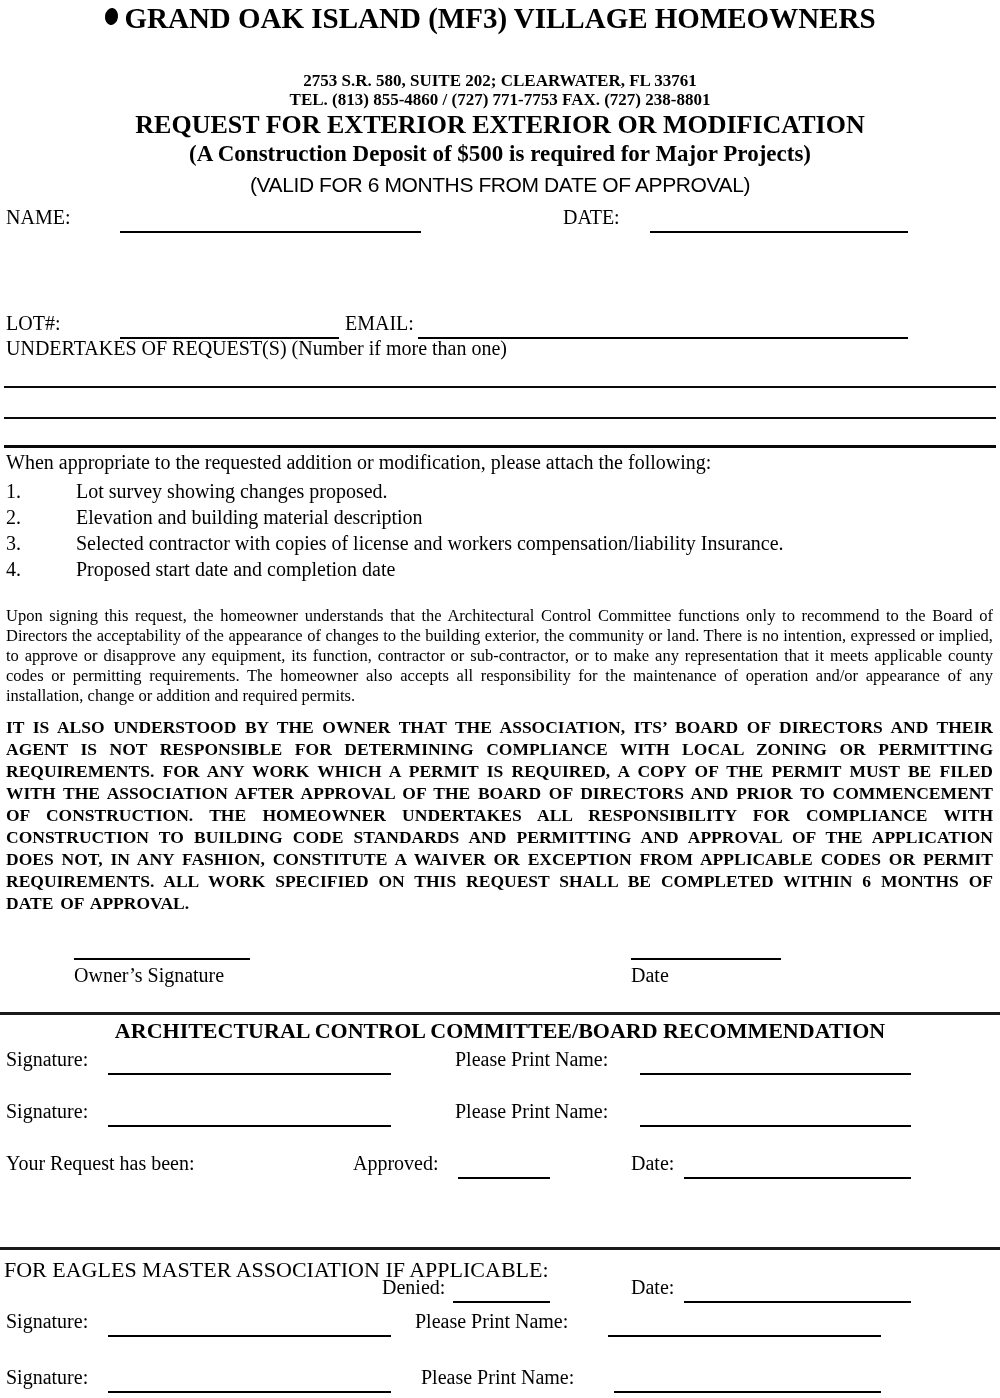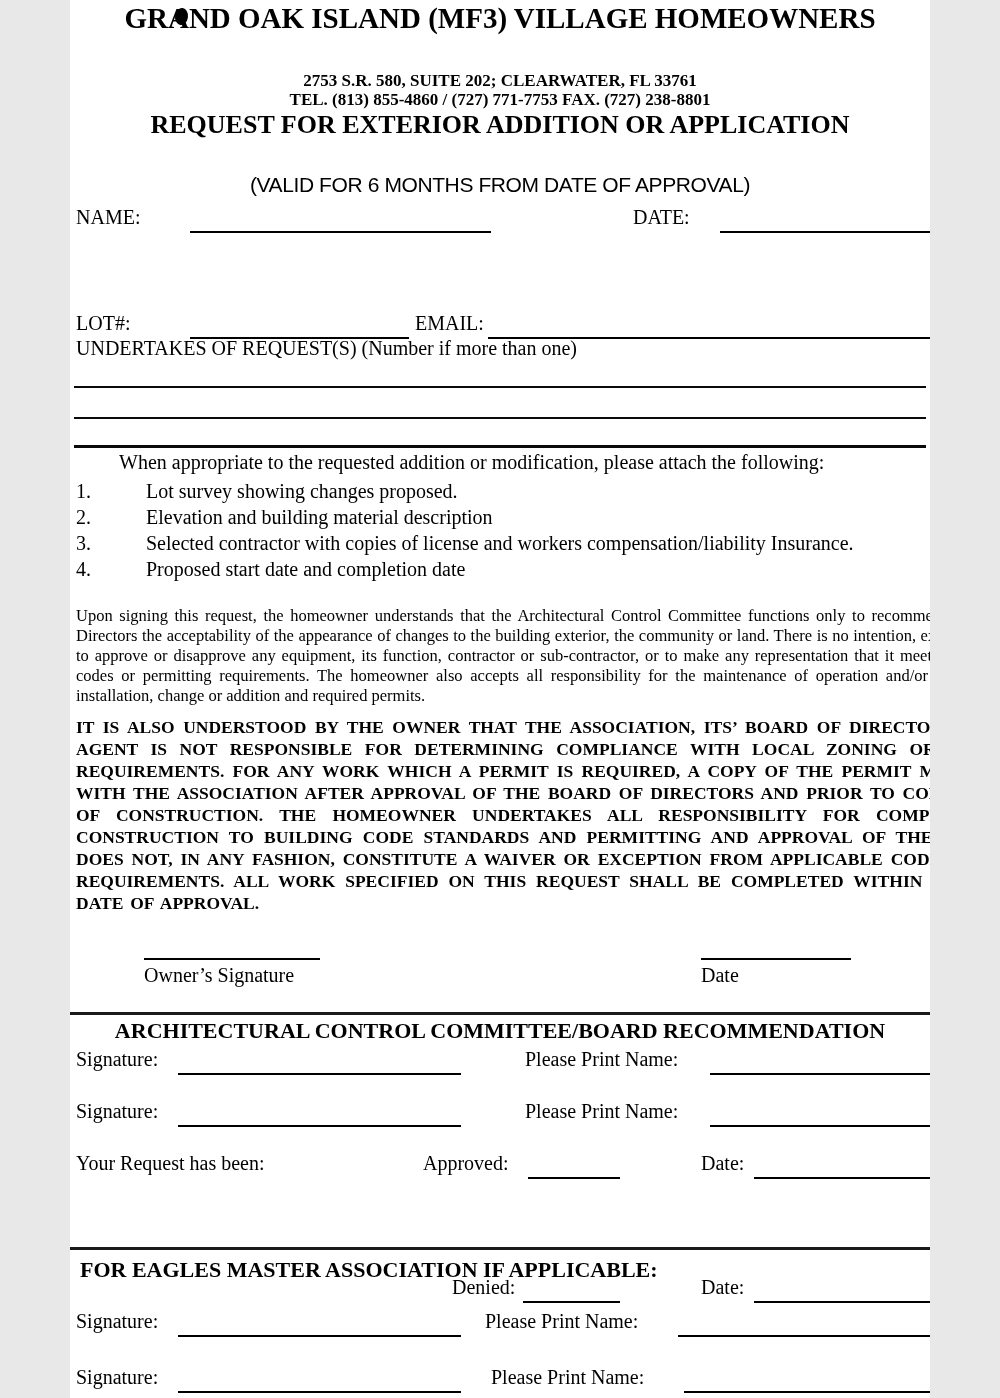--- a/index.html
+++ b/index.html
@@ -1,17 +1,17 @@
 <!DOCTYPE html>
 <html><head>
 <meta charset="utf-8">
 <style>
   html,body{margin:0;padding:0;background:#e8e8e8;}
   .page{
-    position:relative;width:860px;height:1398px;background:#ffffff;
+    position:relative;width:1000px;height:1398px;background:#ffffff;
     font-family:"Liberation Serif","DejaVu Serif",serif;color:#000;
     overflow:hidden;margin:0 auto;
   }
   
   .hdr{position:absolute;left:0;right:0;text-align:center;font-weight:bold;white-space:nowrap;}
   .t1{top:2px;font-size:29px;}
   .t2{top:35px;font-size:29px;}
   .addr{top:71px;font-size:17px;}
   .tel{top:90px;font-size:17px;}
   .reqtitle{top:110px;font-size:26px;}
@@ -22,51 +22,52 @@
   .speck{position:absolute;left:105px;top:8px;width:13px;height:17px;background:#000;border-radius:50%;transform:rotate(8deg);}
   
   .row{position:absolute;left:6px;right:6px;height:32px;font-size:20px;}
   .row .lbl{position:absolute;top:0;white-space:nowrap;}
   .blank{position:absolute;top:-1px;height:26px;border-bottom:2px solid #000;}
   .r-name{top:206px;}  .r-addr{top:259px;}  .r-lot{top:312px;}
   .desc-lbl{position:absolute;left:6px;top:337px;font-size:20px;white-space:nowrap;}
   .fullline{position:absolute;left:4px;right:4px;border-top:2px solid #0a0a0a;}
   .l1{top:386px;} .l2{top:417px;} .l3{top:445px;border-top-width:3px;}
   
-  .when{position:absolute;left:6px;top:451px;font-size:20px;white-space:nowrap;margin-left:43px;}
+  .when{position:absolute;left:6px;top:451px;font-size:20px;white-space:nowrap;}
   .li{position:absolute;left:6px;right:6px;font-size:20px;}
   .li .num{position:absolute;left:0;}
   .li .txt{position:absolute;left:70px;white-space:nowrap;}
   .li1{top:480px;} .li2{top:506px;} .li3{top:532px;} .li4{top:558px;}
   
   .para{position:absolute;left:6px;width:987px;text-align:justify;}
   .p1{top:606px;font-size:16.5px;line-height:20px;}
   .p2{top:716px;font-size:17.5px;line-height:22px;font-weight:bold;word-spacing:2.5px;}
   
   .ownerblk{position:absolute;left:6px;right:6px;top:938px;height:56px;font-size:20px;}
   .ownerblk .sigline{position:absolute;top:0;height:20px;border-bottom:2px solid #000;}
   .ownerblk .cap{position:absolute;top:26px;white-space:nowrap;text-align:center;}
   .rule{position:absolute;left:0;right:0;border-top:3px solid #1a1a1a;}
   .rule1{top:1012px;} .rule2{top:1247px;}
   .acc-head{position:absolute;left:0;right:0;top:1018px;text-align:center;font-weight:bold;font-size:22px;white-space:nowrap;}
-  .eagles-head{position:absolute;left:10px;top:1257px;font-weight:bold;font-size:22px;white-space:nowrap;}
+  .eagles-head{position:absolute;left:4px;top:1257px;font-weight:normal;font-size:22px;white-space:nowrap;}
   .sr1{top:1048px;} .sr2{top:1100px;} .sr-app{top:1152px;} .sr-den{top:1276px;}
   .sr3{top:1310px;} .sr4{top:1366px;}
 </style>
 </head>
 <body>
 
 <div class="page">
 
   <div class="speck"></div>
 
   <div class="hdr t1">GRAND OAK ISLAND (MF3) VILLAGE HOMEOWNERS</div>
   <div class="hdr addr">2753 S.R. 580, SUITE 202; CLEARWATER, FL 33761</div>
   <div class="hdr tel">TEL. (813) 855-4860 / (727) 771-7753  FAX. (727) 238-8801</div>
-  <div class="hdr reqtitle">REQUEST FOR EXTERIOR ADDITION OR APPLICATION</div>
+  <div class="hdr reqtitle">REQUEST FOR EXTERIOR EXTERIOR OR MODIFICATION</div>
+  <div class="hdr deposit">(A Construction Deposit of $500 is required for Major Projects)</div>
   <div class="hdr validity">(VALID FOR 6 MONTHS FROM DATE OF APPROVAL)</div>
 
   <div class="row r-name">
     <span class="lbl" style="left:0">NAME:</span>
     <span class="blank" style="left:114px;width:301px"></span>
     <span class="lbl" style="left:557px">DATE:</span>
     <span class="blank" style="left:644px;width:258px"></span>
   </div>
 
 

